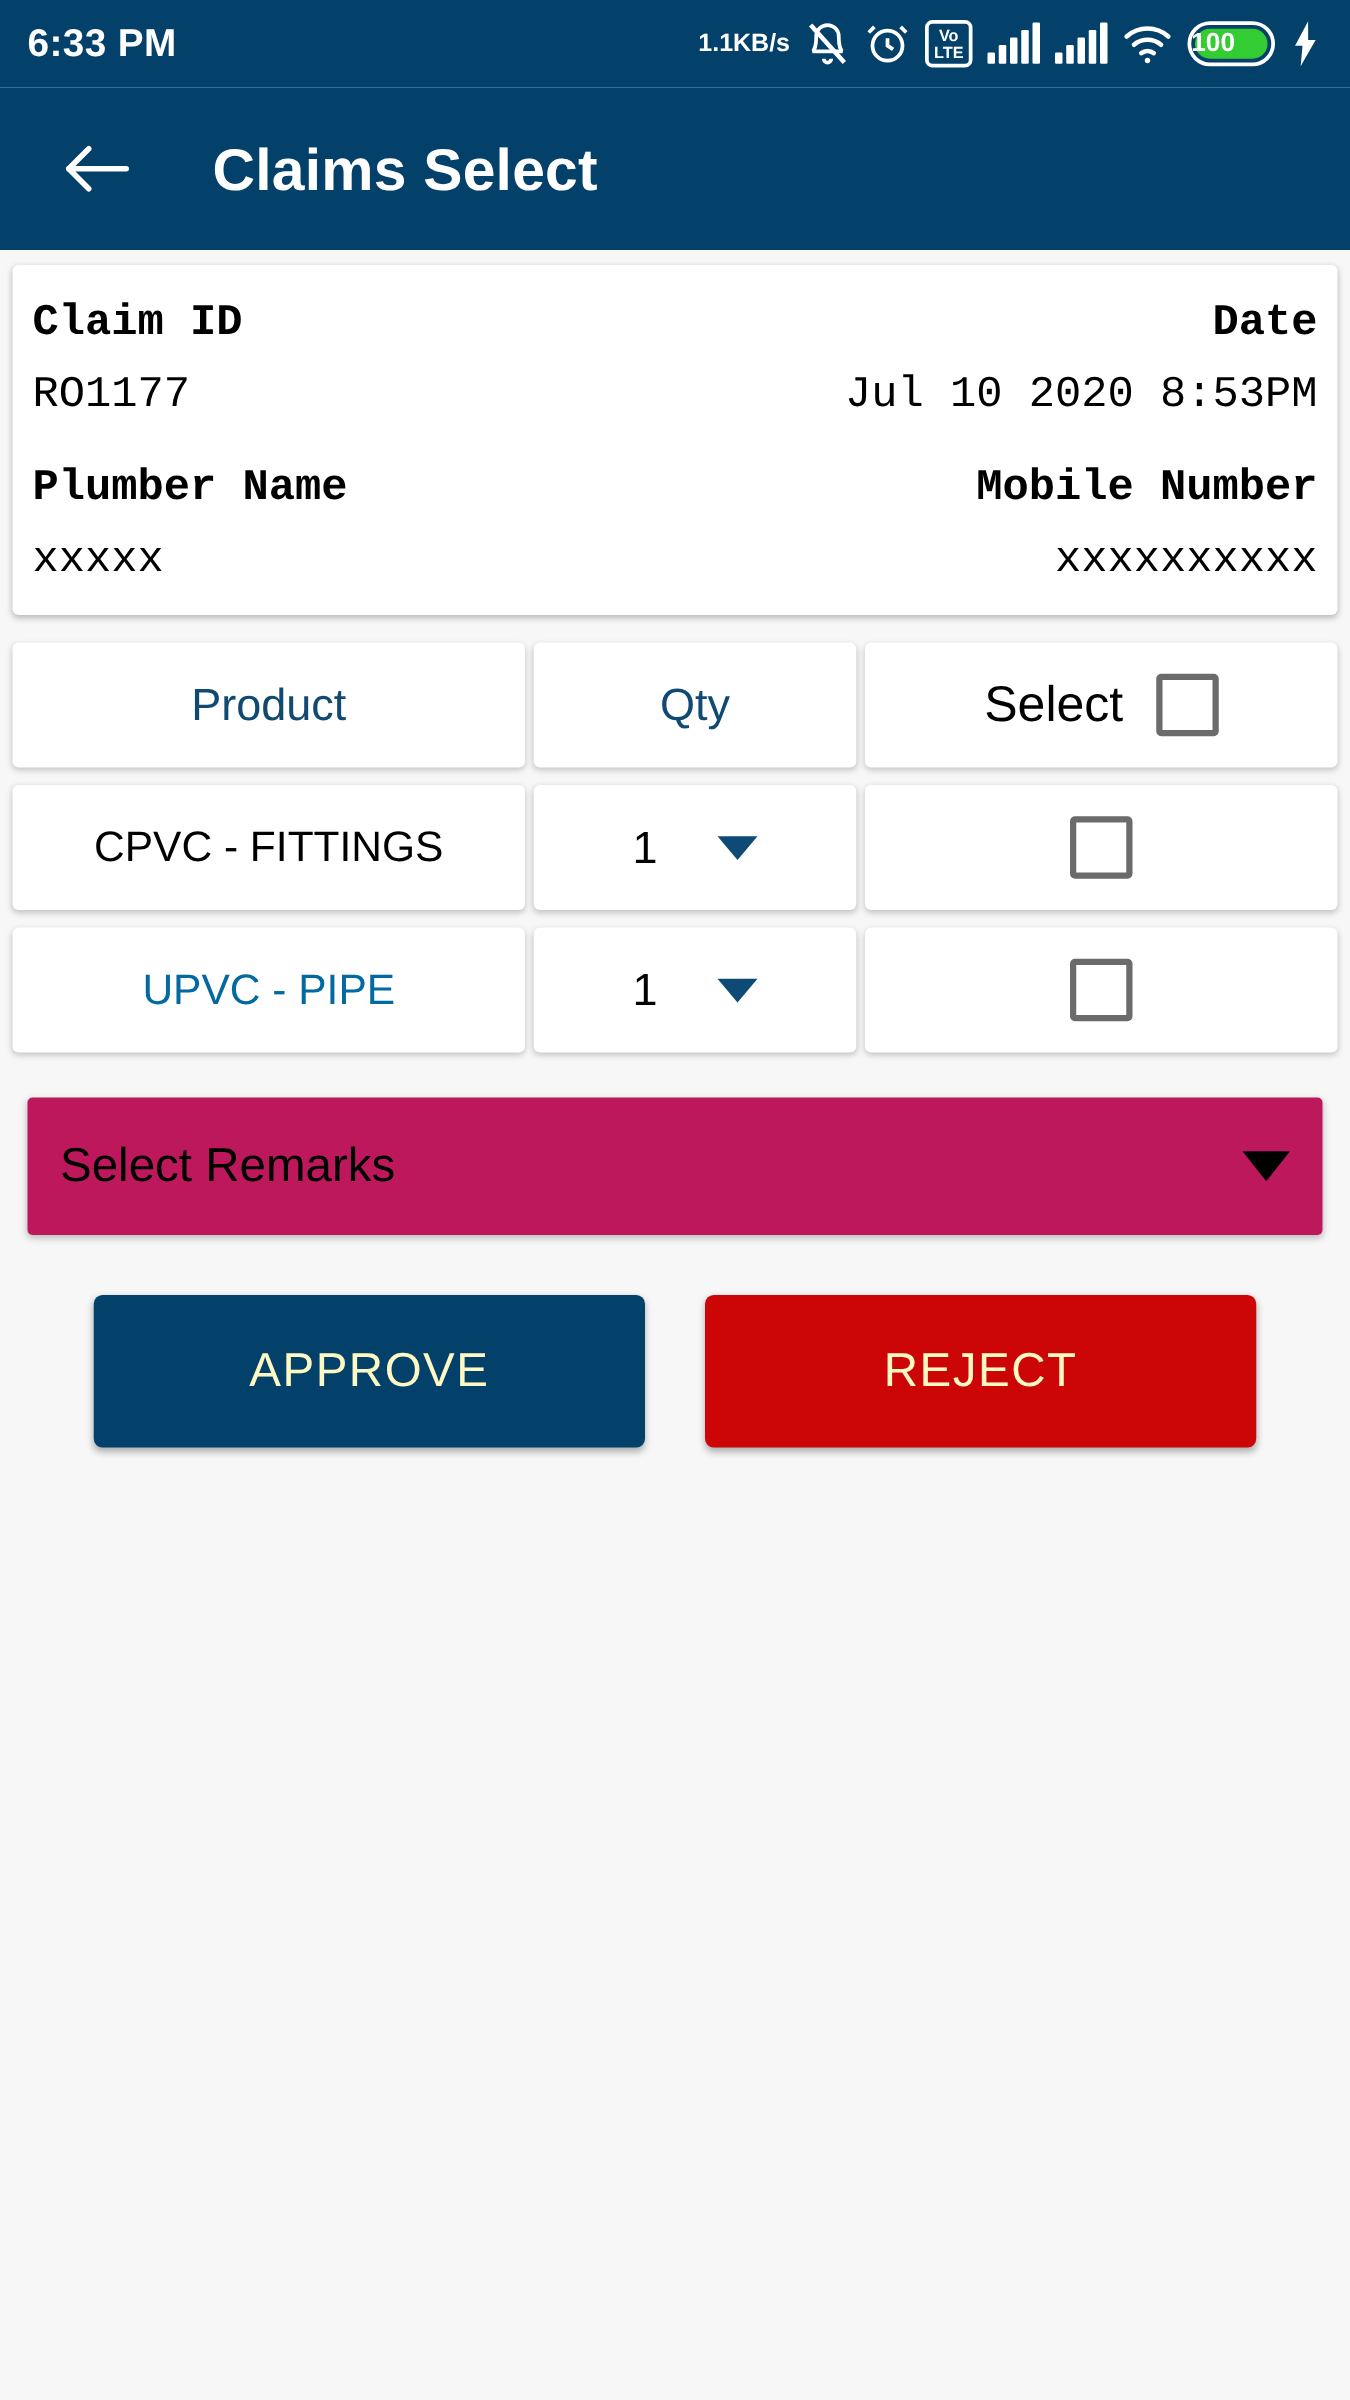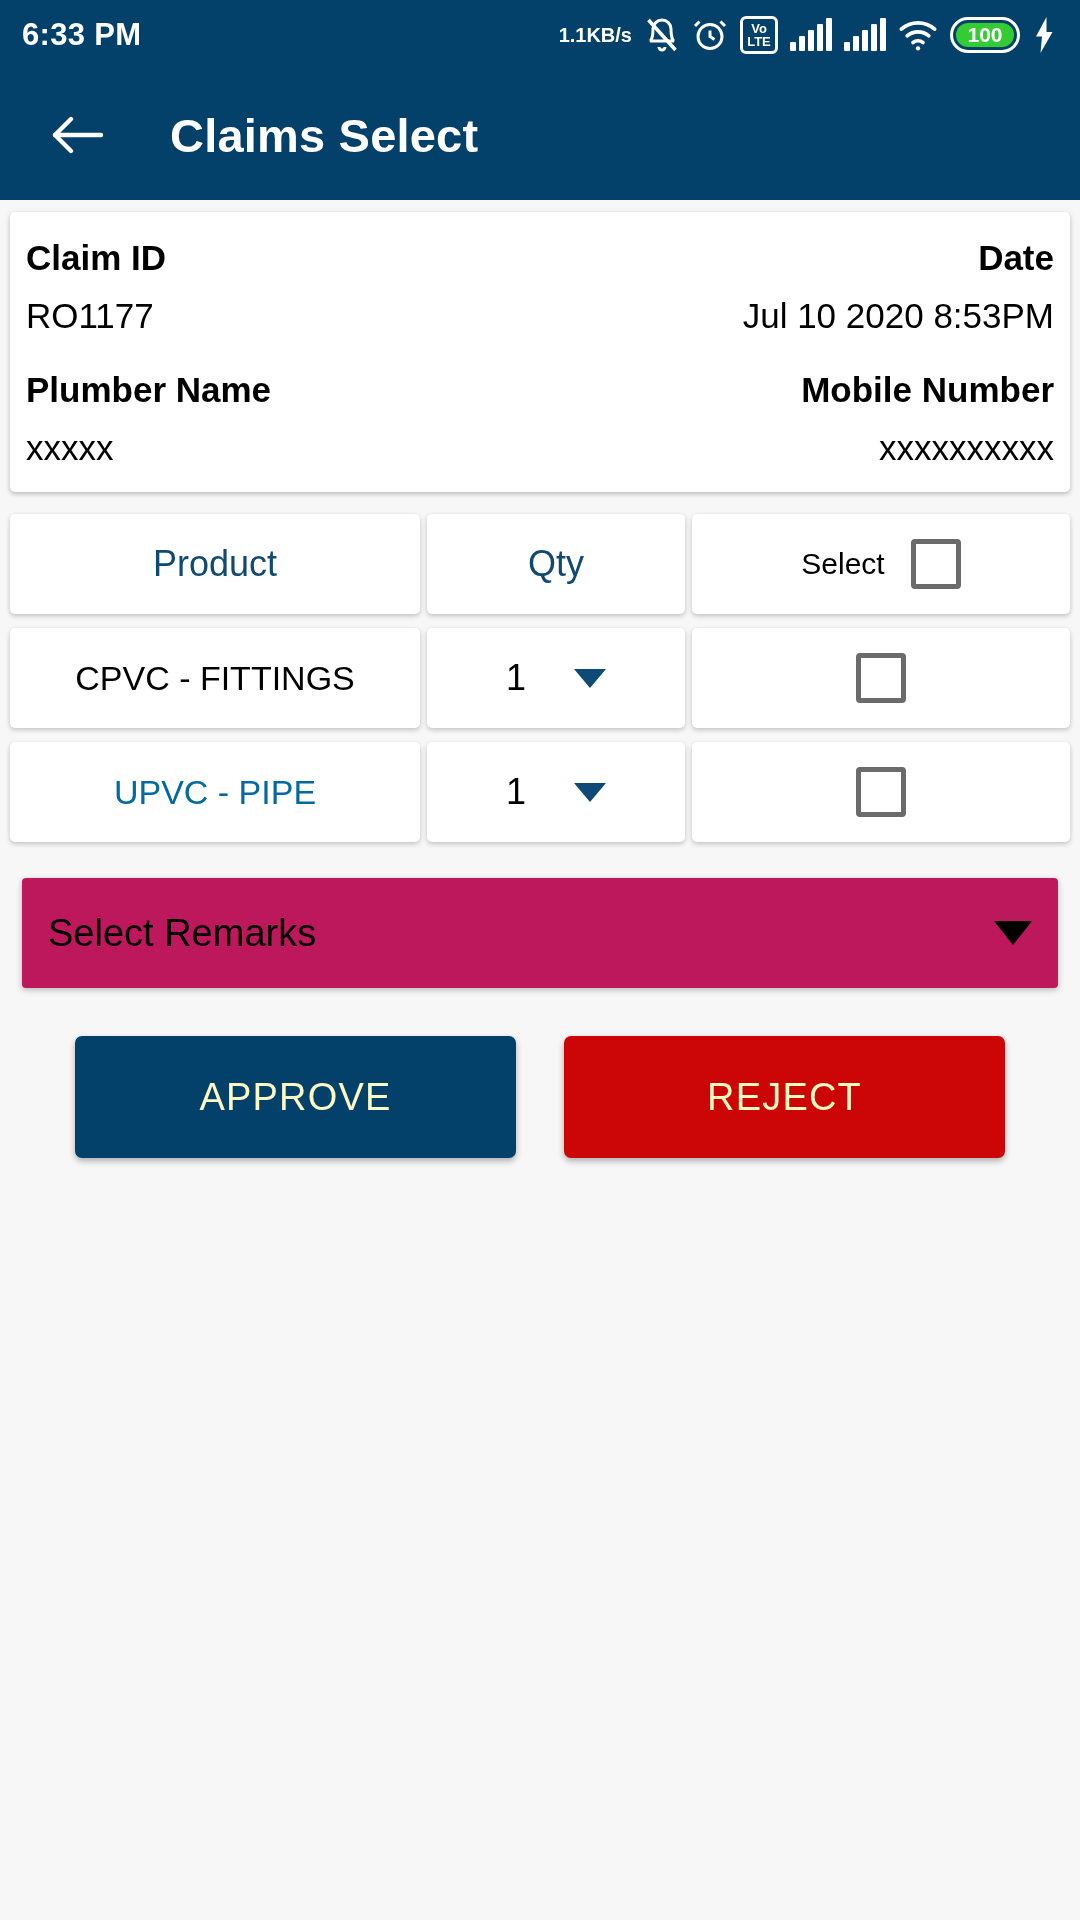--- a/index.html
+++ b/index.html
@@ -28,21 +28,21 @@
   .volte-box b{ font-size:13px; font-weight:700; }
   .bars{ display:flex; align-items:flex-end; gap:3px; height:32px; }
   .bars i{ display:block; width:6px; background:#fff; border-radius:1px; }
   .bars i:nth-child(1){ height:9px; }
   .bars i:nth-child(2){ height:15px; }
   .bars i:nth-child(3){ height:21px; }
   .bars i:nth-child(4){ height:27px; }
   .bars i:nth-child(5){ height:33px; }
   .batt{
     width:70px; height:36px; border:3px solid #fff; border-radius:18px;
-    display:flex; align-items:center; justify-content:center; position:relative;
+    display:flex; align-items:center; justify-content:flex-start; position:relative;
   }
   .batt .fill{
     position:absolute; inset:3px; background:#33cc33; border-radius:14px;
   }
   .batt span{
     position:relative; font-size:21px; font-weight:700; color:#ffffff;
   }
 
   
   .appbar{
@@ -62,21 +62,21 @@
   .content{ padding:0 10px; }
 
   .card{
     background:#ffffff; border-radius:5px;
     box-shadow:0 2px 5px rgba(0,0,0,.26);
     margin-top:12px;
   }
 
   
   .info-card{ padding:26px 16px 24px 16px; }
-  .info-row{ display:flex; justify-content:space-between; align-items:flex-start; }
+  .info-row{ display:flex; justify-content:space-between; align-items:flex-start;font-family:Liberation Mono, monospace; }
   .info-label{ font-size:35px; font-weight:700; color:#000; }
   .info-value{ font-size:35px; font-weight:400; color:#000; }
   .info-gap{ height:34px; }
   .info-sub{ height:18px; }
 
   
   .trow{
     display:flex; margin-top:14px; gap:7px;
   }
   .tcell{
@@ -86,21 +86,21 @@
     height:100px;
   }
   .c-product{ flex:0 0 410px; }
   .c-qty{ flex:0 0 258px; position:relative;justify-content:center; }
   .c-select{ flex:1; }
 
   .head-product, .head-qty{
     color:#104a73; font-size:36px;
   }
   .head-select{
-    font-size:30px; color:#000; display:flex; align-items:center; gap:26px;text-align:right;
+    font-size:40px; color:#000; display:flex; align-items:center; gap:26px;text-align:right;
   }
 
   .prod-name{ font-size:34px; color:#000; }
   .prod-name.alert{ color:#0369a1; }
 
   .qty-wrap{ display:flex; align-items:center; gap:48px; }
   .qty-val{ font-size:36px; color:#000; }
   .caret{
     width:0; height:0;
     border-left:16px solid transparent;

